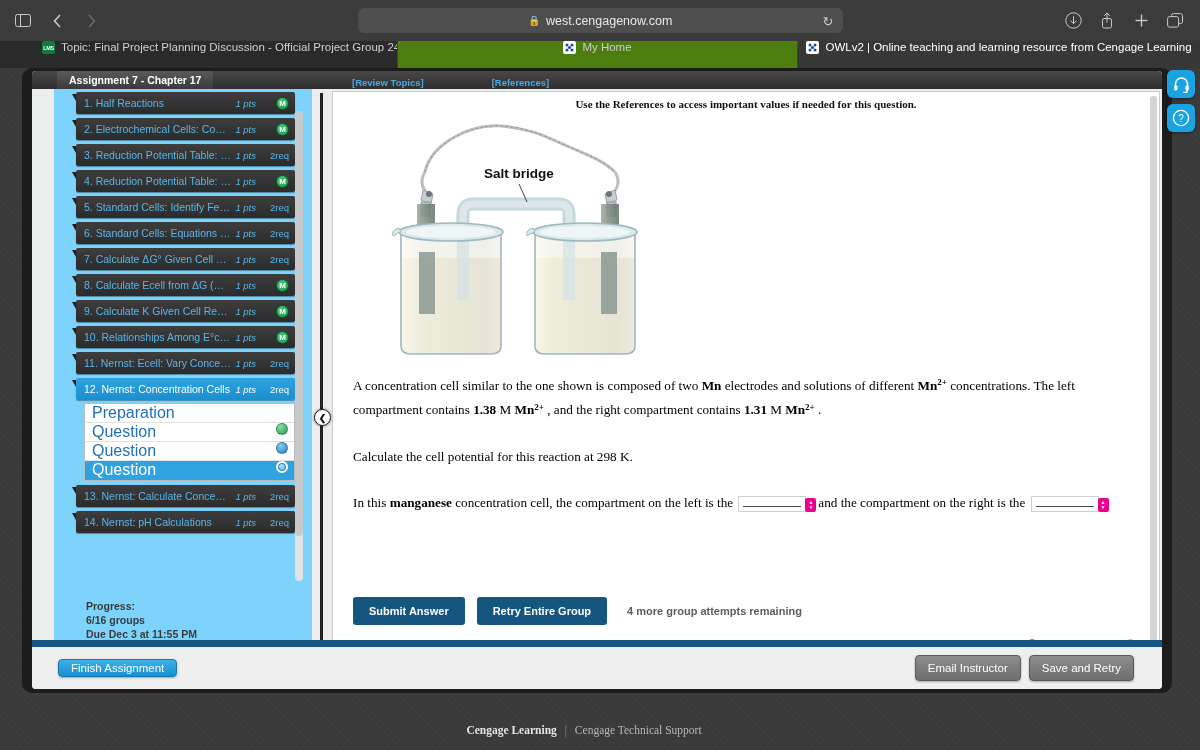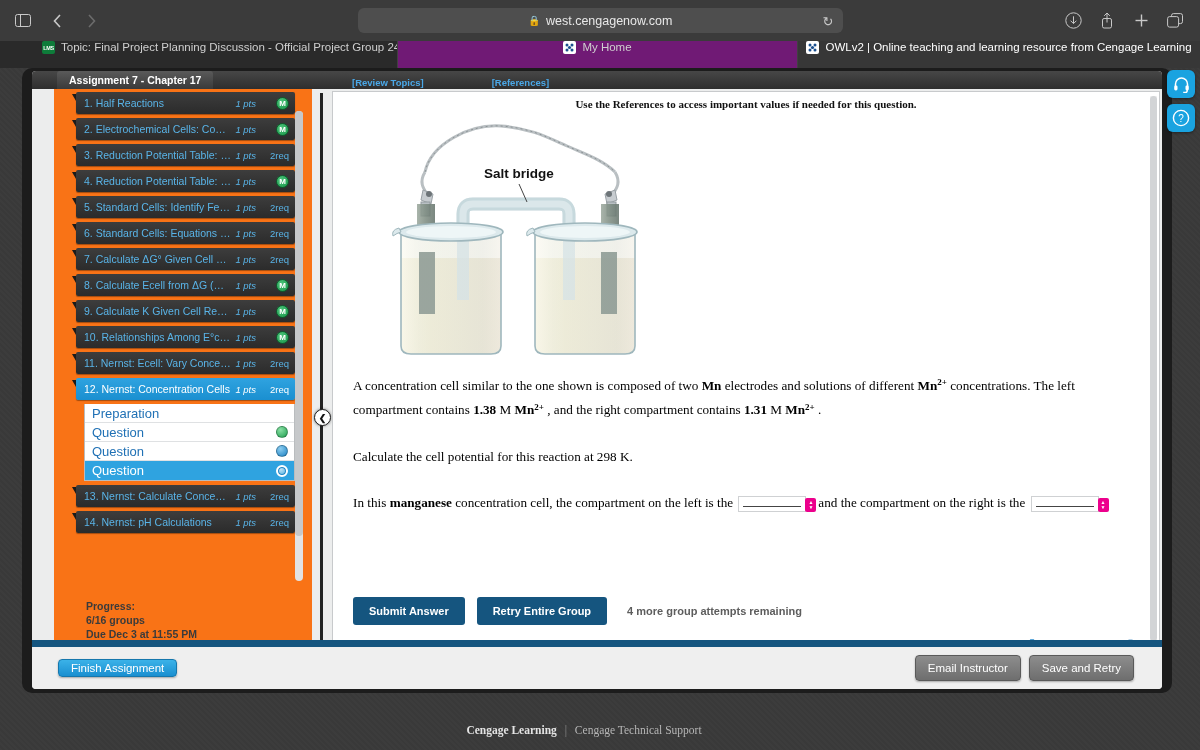--- a/index.html
+++ b/index.html
@@ -53,21 +53,21 @@
     position: absolute; top: 41px; left: 0; width: 1200px; height: 27px;
     background: #2a2a2a; display: flex; align-items: stretch;
   }
   .tab {
     display: flex; justify-content: center; gap: 6px;
     font-size: 11.5px; color: #cfcfcf;
     border-right: 1px solid #414141;
     padding: 0 8px; overflow: hidden; white-space: nowrap;
   }
   .tab.t1 { width: 398px; justify-content: flex-start; padding-left: 42px; }
-  .tab.t2 { width: 400px; background: #701a75; }
+  .tab.t2 { width: 400px; background: #4d7c0f; }
   .tab.t3 { flex: 1; background: #373737; color: #ffffff; border-right: none; }
   .tab-fav {
     width: 13px; height: 13px; border-radius: 2px;
     display: inline-flex; align-items: center; justify-content: center;
     font-size: 7px; font-weight: bold; flex: 0 0 auto;
   }
   .fav-green { background: #0e7c3a; color: #fff; font-size: 5.5px; letter-spacing: -0.3px;}
   .fav-owl { background: #ffffff; color: #1b4f8f; }
   .fav-owl svg, .fav-green svg { display:block; }
 
@@ -101,21 +101,21 @@
   }
   .topbar-links {
     position: absolute; left: 320px; top: 0; height: 22px;
     display: flex; align-items: center; gap: 68px;
     font-size: 9.5px; font-weight: bold; color: #4aa8e8;
   }
 
   
   .nav-pane {
     position: absolute; left: 22px; top: 18px; width: 258px; height: 580px;
-    background: #f97316;
+    background: #7dd3fc;
   }
   .qlist {
     position: relative; width: 243px; height: 500px; overflow: hidden;
     padding-top: 3px;
   }
   .qitem {
     position: relative;
     margin: 0 0 4px 22px;
     width: 219px; height: 22px;
     background: linear-gradient(to bottom, #3d3d3d, #2b2b2b);
@@ -149,23 +149,23 @@
     margin-left: 11px; flex: 0 0 auto;
   }
   .qitem .spacer-badge { width: 26px; margin-left: 7px; display:flex; justify-content:flex-end; flex:0 0 auto;}
 
   .subitems {
     margin-left: 30px; width: 211px;
     border: 1px solid #b9bcbe; border-top: none;
     background: #ffffff; margin-bottom: 4px;
   }
   .subitem {
-    height: 19px; display: flex; align-items: center;
+    height: 19px; display: flex; align-items: flex-start;
     padding: 0 6px 0 7px;
-    font-size: 13px; color: #2071b5;
+    font-size: 16px; color: #2071b5;
     border-bottom: 1px solid #dfe1e3;
   }
   .subitem:last-child { border-bottom: none; }
   .subitem.sel { background: #2fa3e0; color: #ffffff; }
   .subitem .slabel { flex: 1; }
   .dot {
     width: 12px; height: 12px; border-radius: 50%; flex: 0 0 auto;
     border: 1px solid rgba(0,0,0,.25);
   }
   .dot-green { background: radial-gradient(circle at 35% 28%, #8ae0a5, #1f9f4f); }

